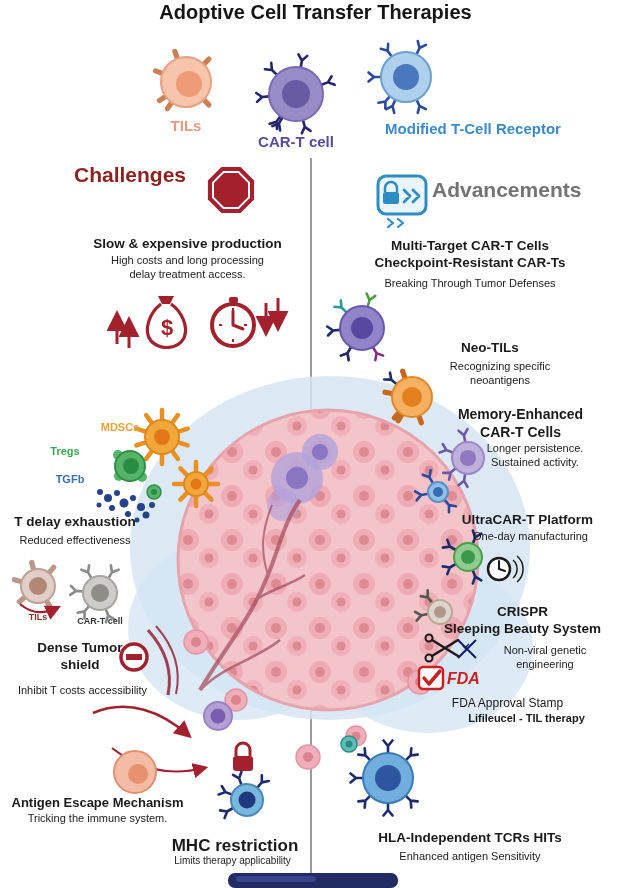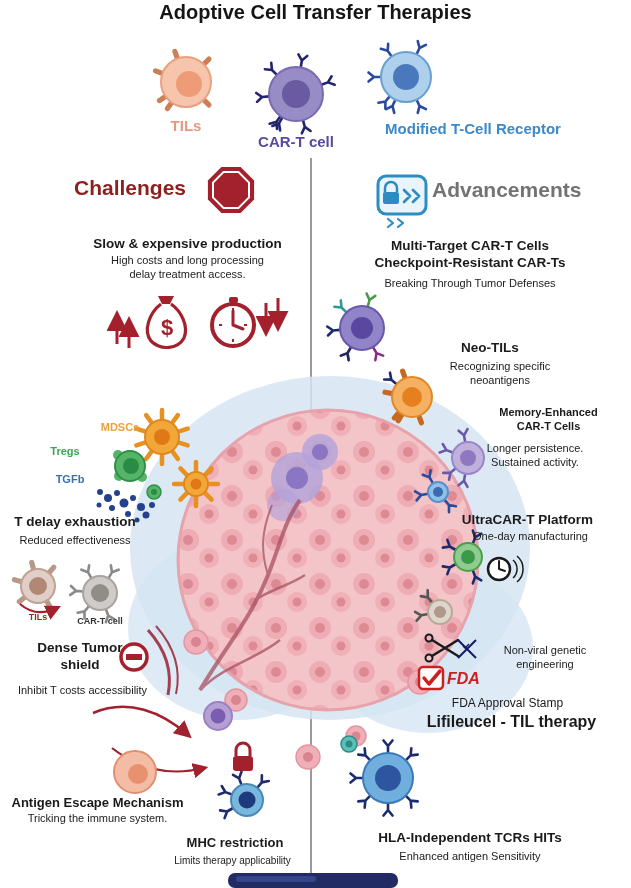--- a/index.html
+++ b/index.html
@@ -370,21 +370,21 @@
     <rect x="236" y="876" width="80" height="6" rx="3" fill="#3a4a8f" opacity="0.85"></rect>
   </g>
 </svg>
 
 <div class="t b c" style="left:0;top:4;width:631px;font-size:20px;color:#151515">Adoptive Cell Transfer Therapies</div>
 
 <div class="t b c" style="left:140;top:117px;left:140px;width:92px;font-size:15px;color:#e39a80">TILs</div>
 <div class="t b c" style="left:245px;top:133px;width:102px;font-size:15px;color:#584a9c">CAR-T cell</div>
 <div class="t b c" style="left:375px;top:120px;width:196px;font-size:15px;color:#3d89c8">Modified T-Cell Receptor</div>
 
-<div class="t b c" style="left:60px;top:175px;width:140px;font-size:21px;color:#8e1f1f">Challenges</div>
+<div class="t b c" style="left:60px;top:162px;width:140px;font-size:21px;color:#8e1f1f">Challenges</div>
 <div class="t b" style="left:432px;top:177px;width:160px;font-size:21px;color:#737373">Advancements</div>
 
 <div class="t b c" style="left:85px;top:236px;width:205px;font-size:13.5px">Slow &amp; expensive production</div>
 <div class="t c" style="left:95px;top:254px;width:185px;font-size:11px;color:#222">High costs and long processing
 delay treatment access.</div>
 
 <div class="t b c" style="left:90px;top:421px;width:60px;font-size:11px;color:#e8a23c">MDSCs</div>
 <div class="t b c" style="left:40px;top:445px;width:50px;font-size:11px;color:#3aa655">Tregs</div>
 <div class="t b c" style="left:45px;top:473px;width:50px;font-size:11px;color:#3a6fb8">TGFb</div>
 
@@ -393,42 +393,44 @@
 <div class="t b c" style="left:16px;top:612px;width:44px;font-size:9px;color:#8a3020">TILs</div>
 <div class="t b c" style="left:70px;top:616px;width:60px;font-size:9px;color:#333">CAR-T cell</div>
 
 <div class="t b c" style="left:20px;top:640px;width:120px;font-size:13.5px">Dense Tumor
 shield</div>
 <div class="t c" style="left:0px;top:684px;width:165px;font-size:11px">Inhibit T costs accessibility</div>
 
 <div class="t b c" style="left:0px;top:795px;width:195px;font-size:13px">Antigen Escape Mechanism</div>
 <div class="t c" style="left:5px;top:812px;width:185px;font-size:11px">Tricking the immune system.</div>
 
-<div class="t b c" style="left:160px;top:835px;width:150px;font-size:13px">MHC restriction</div>
+<div class="t b c" style="left:160px;top:835px;width:150px;font-size:17px">MHC restriction</div>
 <div class="t c" style="left:150px;top:855px;width:165px;font-size:10px">Limits therapy applicability</div>
 
 <div class="t b c" style="left:350px;top:238px;width:240px;font-size:13.5px">Multi-Target CAR-T Cells
 Checkpoint-Resistant CAR-Ts</div>
 <div class="t c" style="left:355px;top:277px;width:230px;font-size:11px">Breaking Through Tumor Defenses</div>
 
 <div class="t b c" style="left:430px;top:340px;width:120px;font-size:13.5px">Neo-TILs</div>
 <div class="t c" style="left:440px;top:360px;width:120px;font-size:11px">Recognizing specific
 neoantigens</div>
 
-<div class="t b c" style="left:476px;top:406px;width:145px;font-size:11px">Memory-Enhanced
+<div class="t b c" style="left:448px;top:406px;width:145px;font-size:14px">Memory-Enhanced
 CAR-T Cells</div>
 <div class="t c" style="left:465px;top:442px;width:140px;font-size:11px">Longer persistence.
 Sustained activity.</div>
 
 <div class="t b c" style="left:440px;top:512px;width:175px;font-size:13.5px">UltraCAR-T Platform</div>
 <div class="t c" style="left:448px;top:530px;width:165px;font-size:11px">One-day manufacturing</div>
 
+<div class="t b c" style="left:430px;top:604px;width:185px;font-size:13.5px">CRISPR
+Sleeping Beauty System</div>
 <div class="t c" style="left:465px;top:644px;width:160px;font-size:11px">Non-viral genetic
 engineering</div>
 
 <div class="t b" style="left:447px;top:669px;width:60px;font-size:16px;color:#cc2020;font-style:italic">FDA</div>
 <div class="t c" style="left:420px;top:696px;width:175px;font-size:12px">FDA Approval Stamp</div>
-<div class="t b c" style="left:419px;top:712px;width:185px;font-size:16px">Lifileucel - TIL therapy</div>
+<div class="t b c" style="left:434px;top:712px;width:185px;font-size:11px">Lifileucel - TIL therapy</div>
 
 <div class="t b c" style="left:340px;top:830px;width:260px;font-size:13.5px">HLA-Independent TCRs HITs</div>
 <div class="t c" style="left:350px;top:850px;width:240px;font-size:11px">Enhanced antigen Sensitivity</div>
 
 </div>
 
 </body></html>

